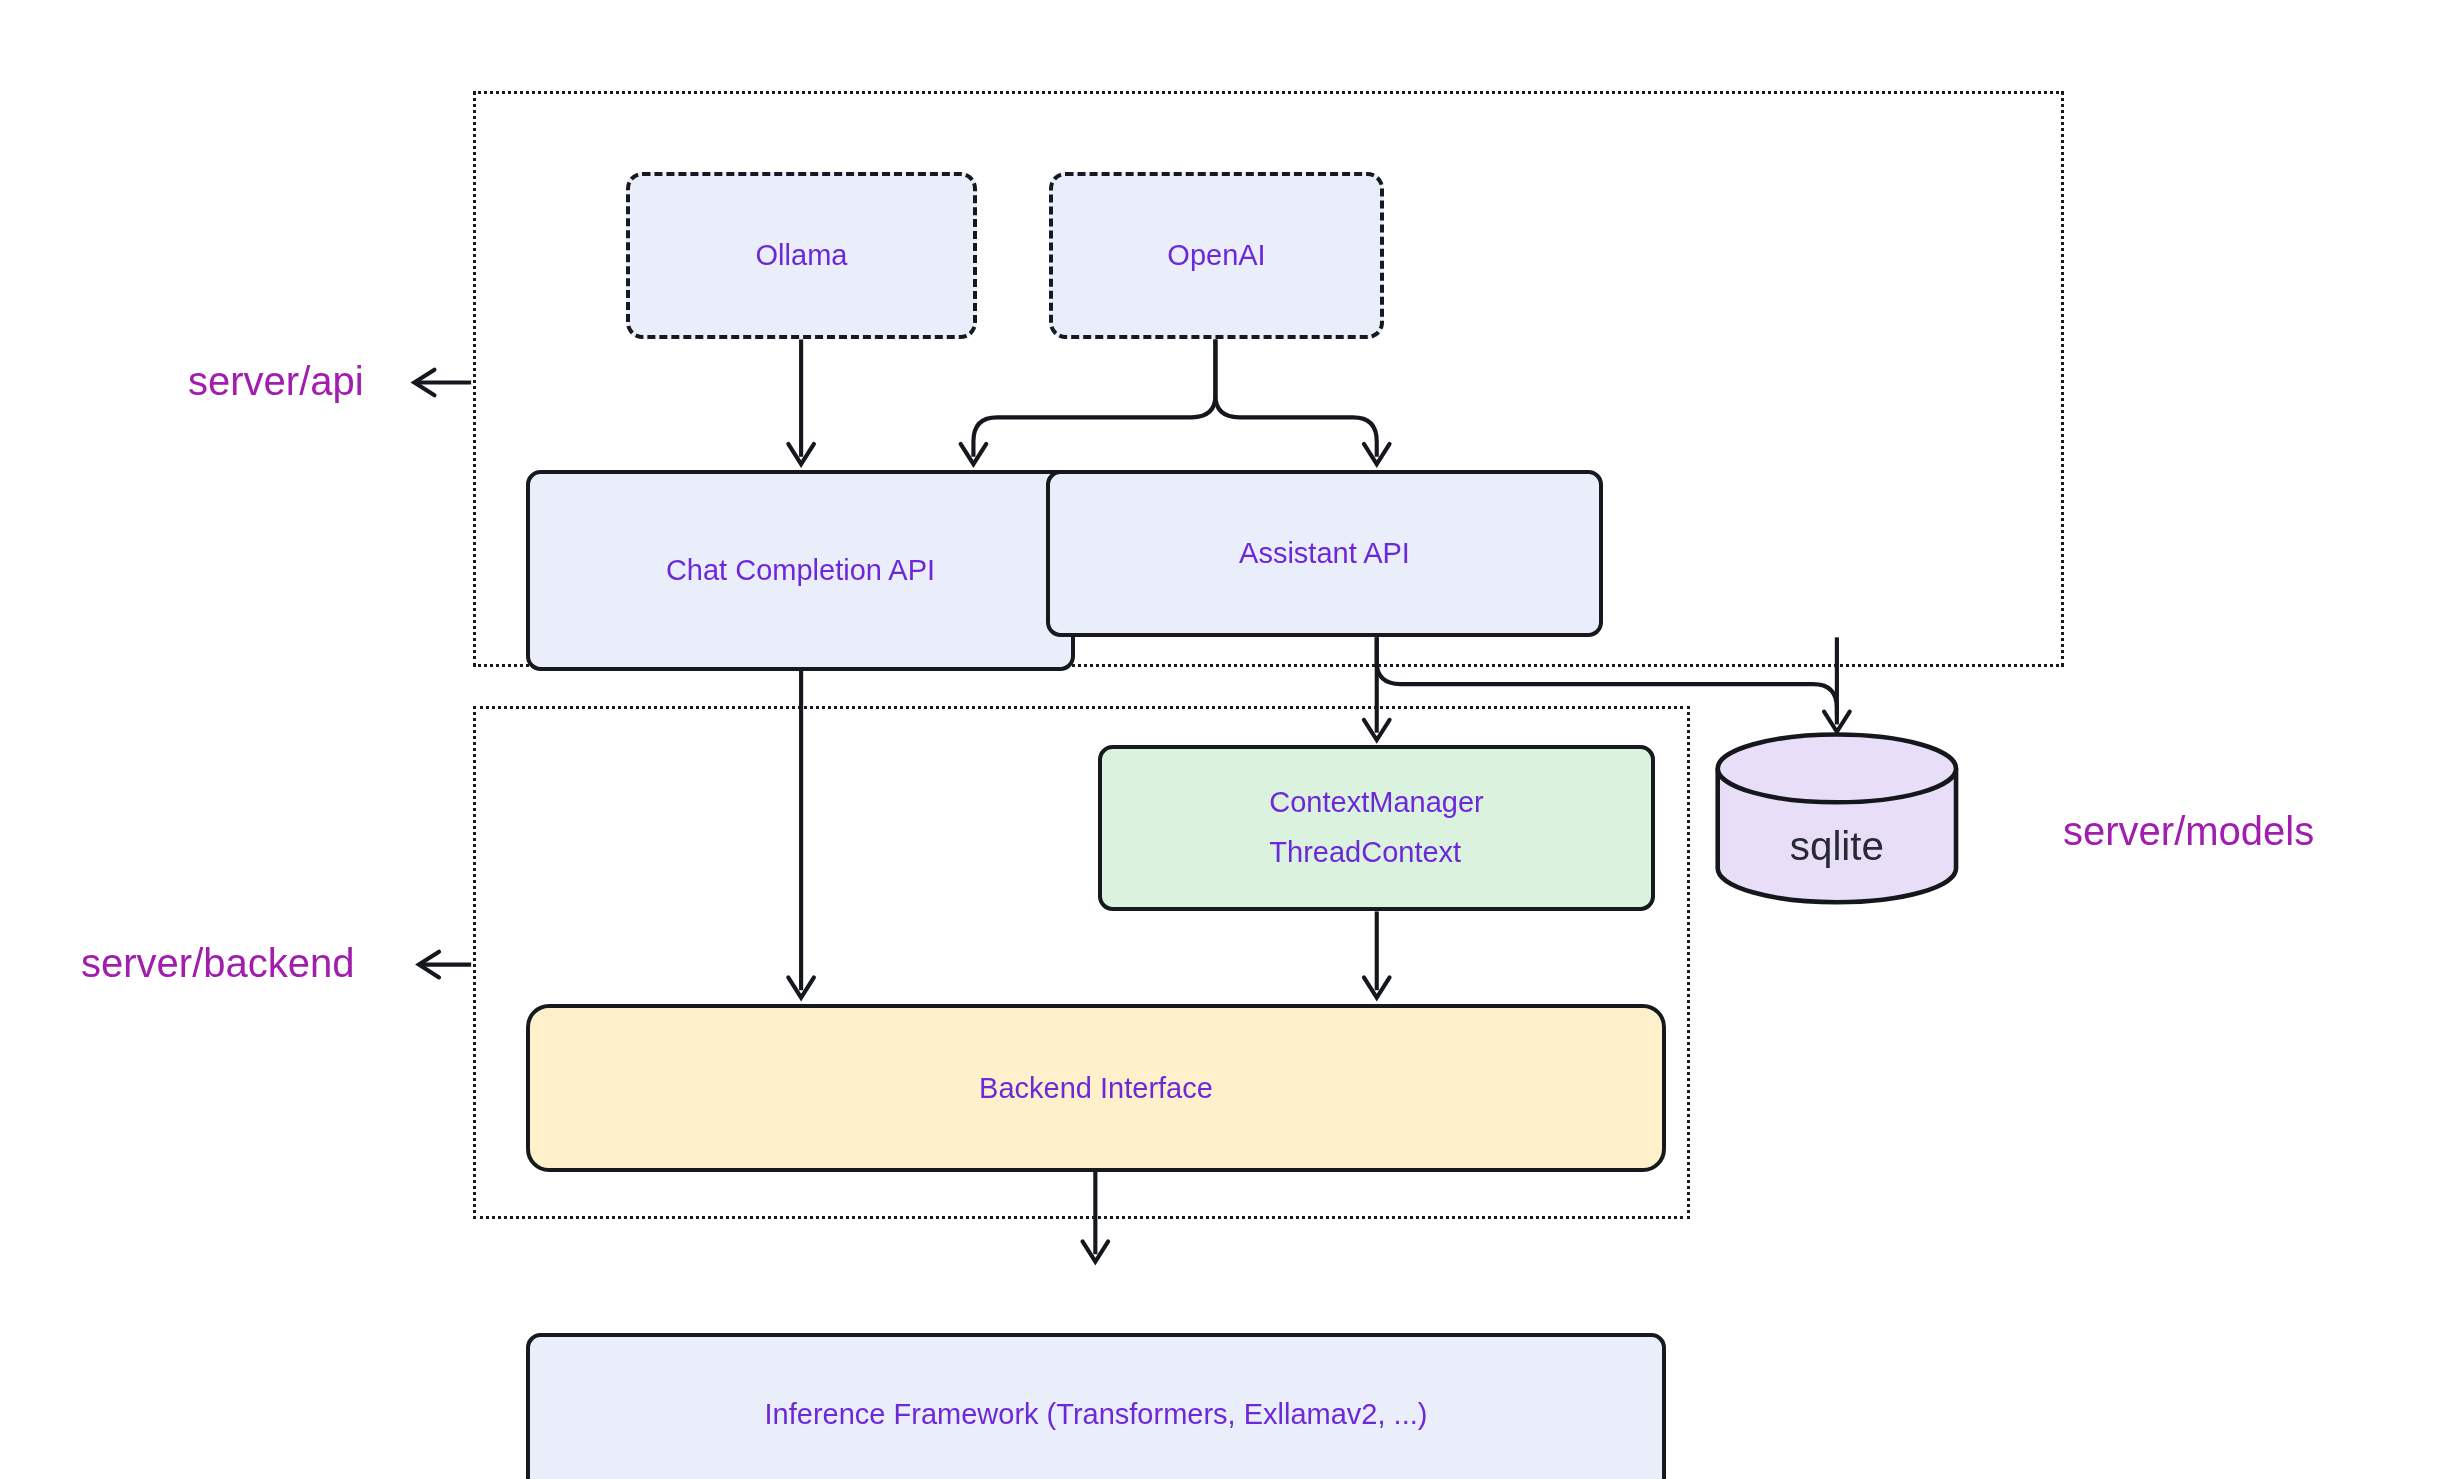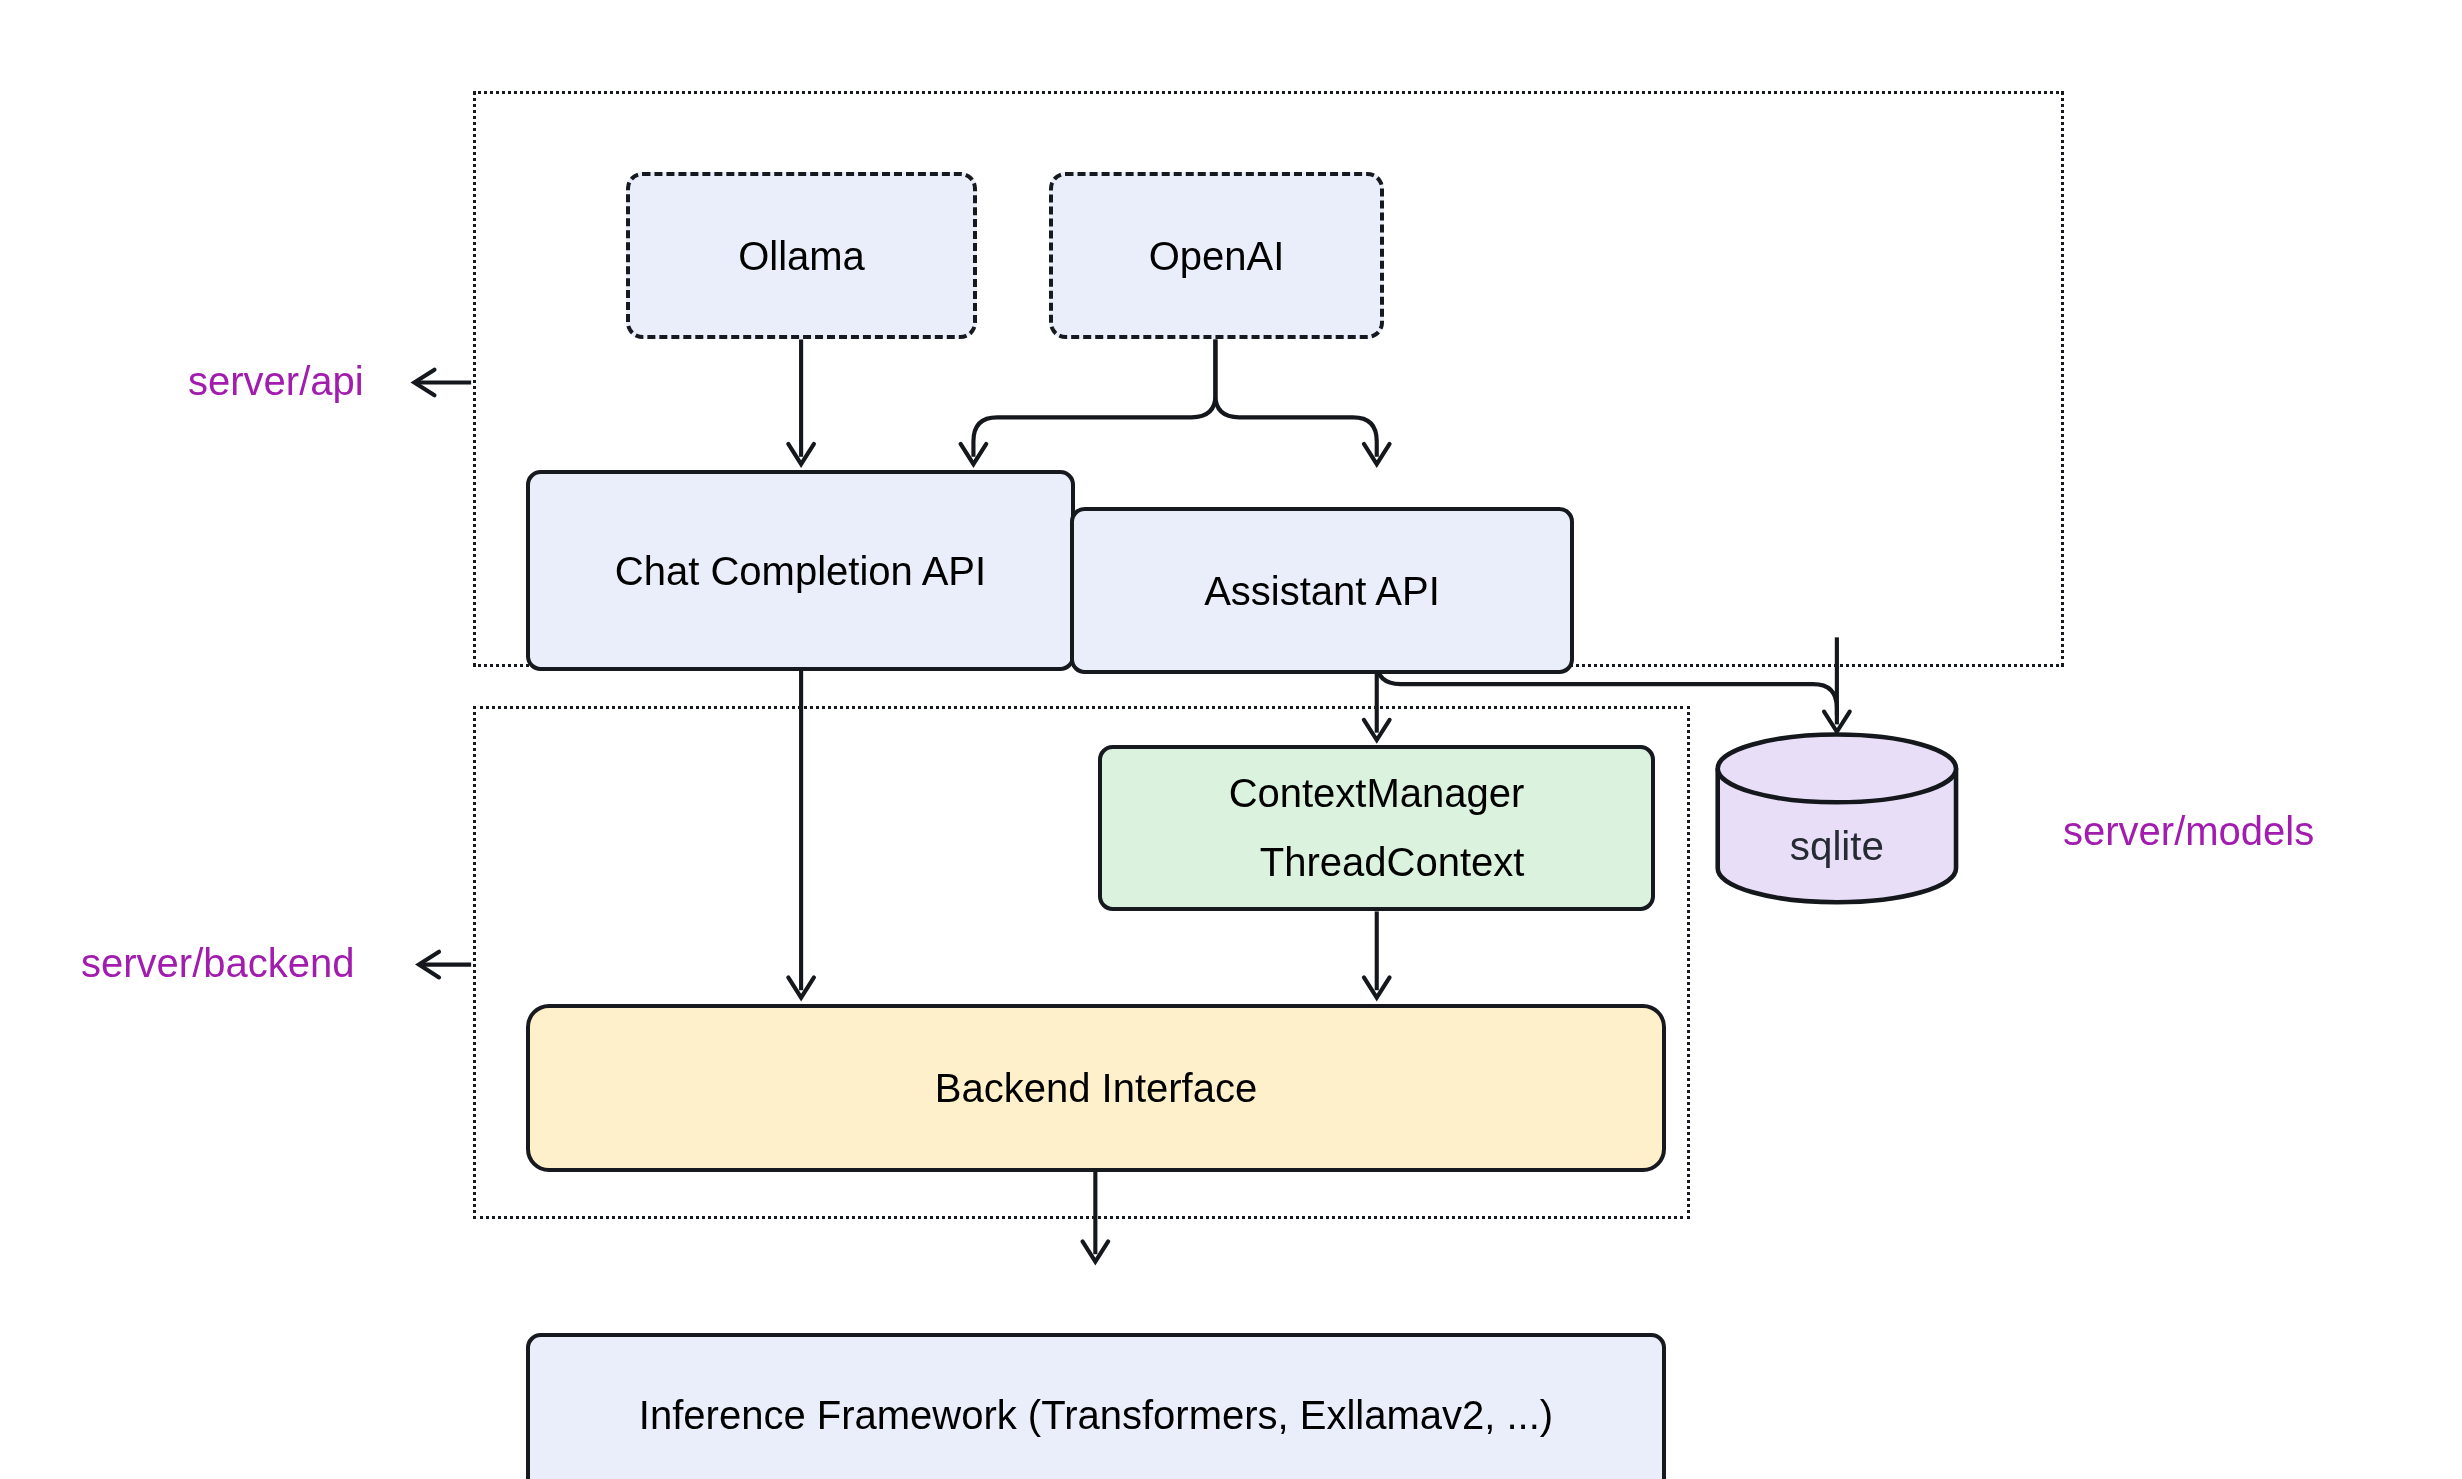--- a/index.html
+++ b/index.html
@@ -29,24 +29,24 @@
     box-sizing: border-box;
   }
   .node {
     position: absolute;
     box-sizing: border-box;
     border: 4.6px solid #16191e;
     border-radius: 14.7px;
     display: flex;
     align-items: center;
     justify-content: center;
-    text-align: right;
-    font-size: 40px;
+    text-align: left;
+    font-size: 29px;
     line-height: 1.25;
-    color: #000000;
+    color: #6d28d9;
   }
   .node.dashed {
     border-style: dashed;
     border-width: 4.1px;
     border-radius: 16.5px;
   }
   .fill-blue   { background: #e9eefa; }
   .fill-green  { background: #daf2de; }
   .fill-yellow { background: #fdf0ca; }
   .two-line { line-height: 1.72; }
@@ -137,21 +137,21 @@
   </div>
 
   <div class="node dashed fill-blue" style="left:1049px; top:172px; width:335px; height:167px;">
     <span>OpenAI</span>
   </div>
 
   <div class="node fill-blue" style="left:526px; top:470px; width:549px; height:201px;">
     <span>Chat Completion API</span>
   </div>
 
-  <div class="node fill-blue" style="left:1070px; top:470px; width:504px; height:167px;margin-top:37px;">
+  <div class="node fill-blue" style="left:1046px; top:470px; width:557px; height:167px;">
     <span>Assistant API</span>
   </div>
 
 
   <div class="node fill-green two-line" style="left:1098px; top:745px; width:557px; height:166px;">
     <span>
       <span style="display:block;">ContextManager</span>
       <span style="display:block;">ThreadContext</span>
     </span>
   </div>

